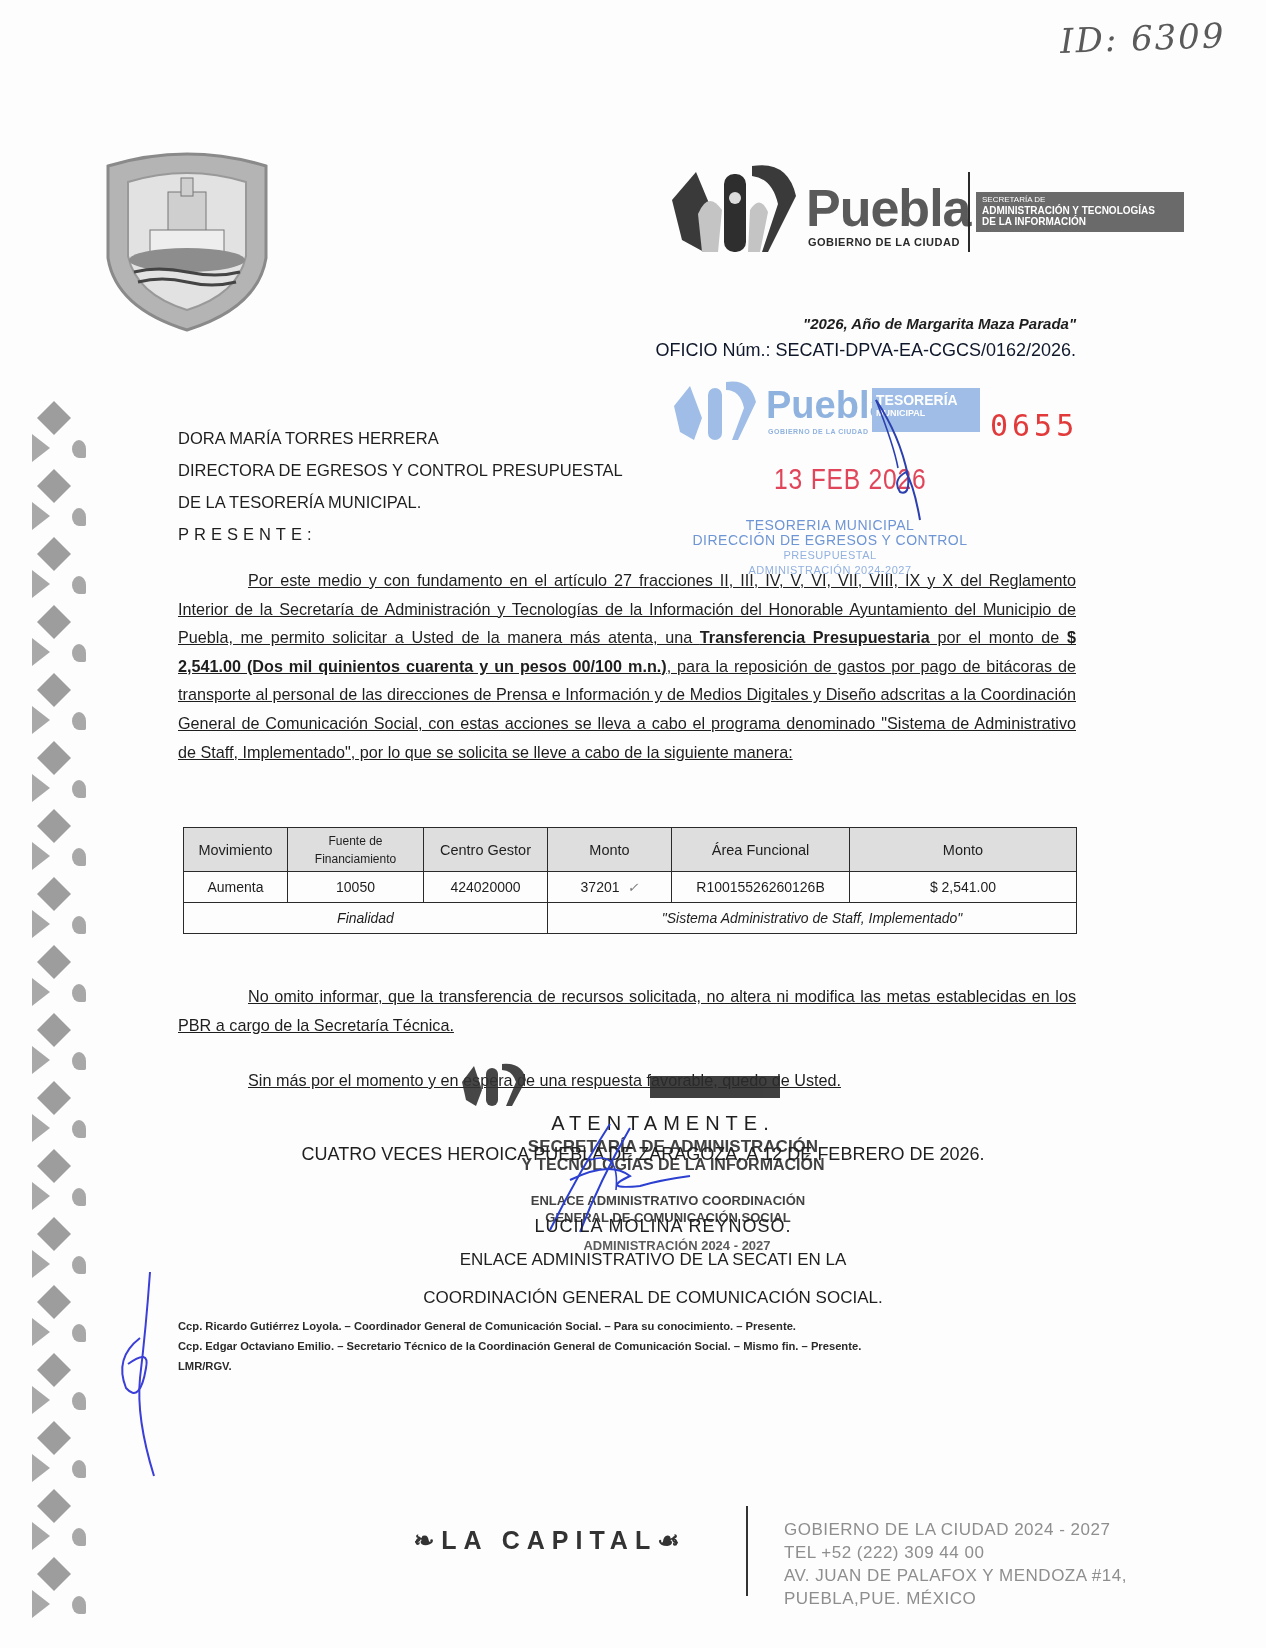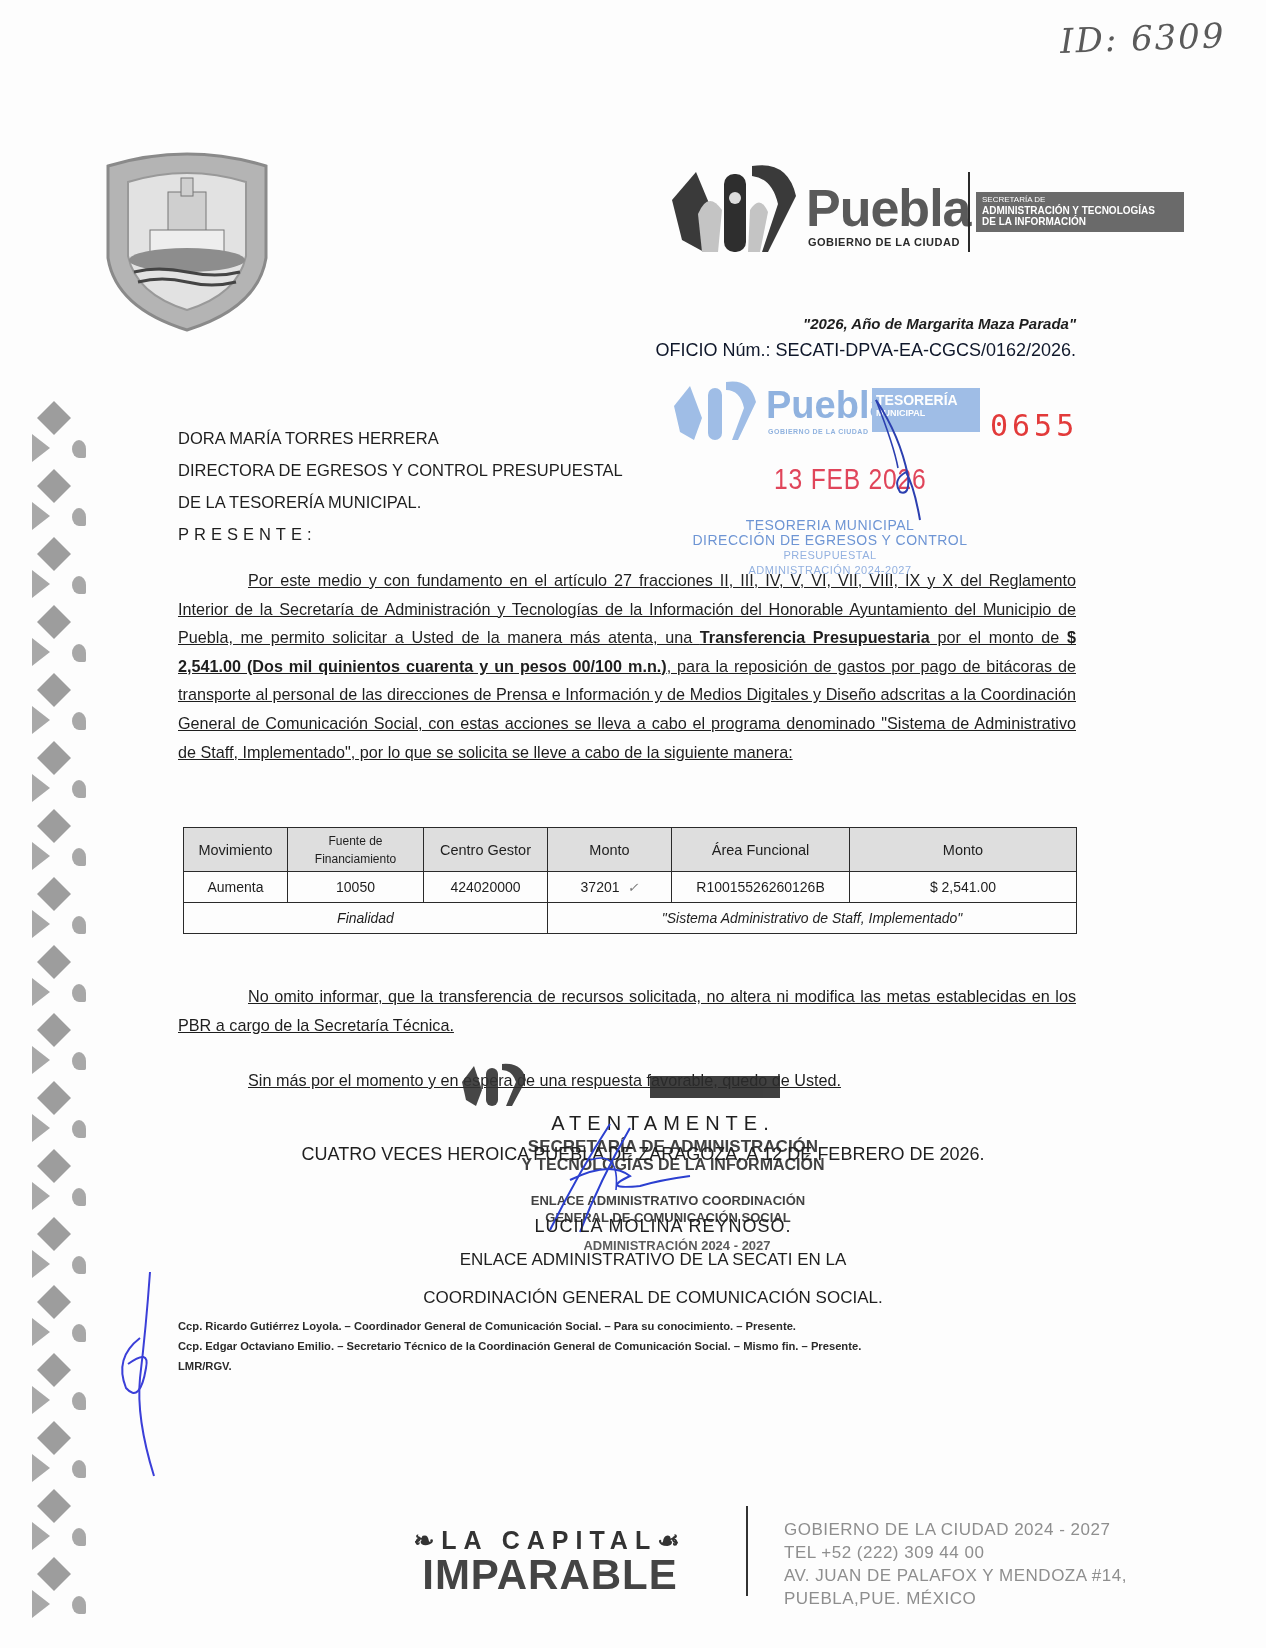--- a/index.html
+++ b/index.html
@@ -333,21 +333,20 @@
   <div>LMR/RGV.</div>
 </div>
 
 <svg class="abs" style="left:110px;top:1268px" width="70" height="220">
   <path d="M40 4 Q36 60 30 110 Q26 150 44 208" stroke="#3b3fd8" stroke-width="2" fill="none"></path>
   <path d="M30 70 Q4 90 16 120 Q30 136 36 100 Q40 80 18 96" stroke="#3b3fd8" stroke-width="2" fill="none"></path>
 </svg>
 
 <div class="abs foot-logo">
   <div class="l1"><span>❧</span><span>LA CAPITAL</span><span>☙</span></div>
-  <div class="l2">IMPARABLE</div>
 </div>
 <div class="abs foot-div"></div>
 <div class="abs foot-info">
   <div>GOBIERNO DE LA CIUDAD 2024 - 2027</div>
   <div>TEL +52 (222) 309 44 00</div>
   <div>AV. JUAN DE PALAFOX Y MENDOZA #14,</div>
   <div>PUEBLA,PUE. MÉXICO</div>
 </div>
 
 </body></html>

